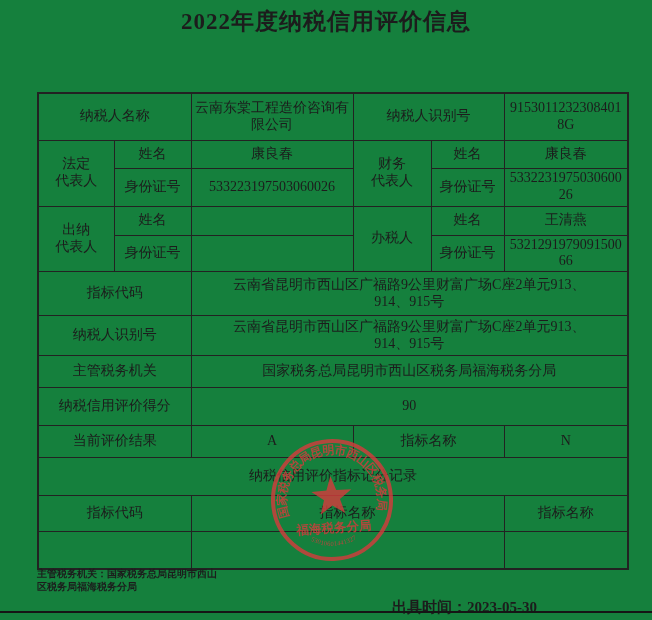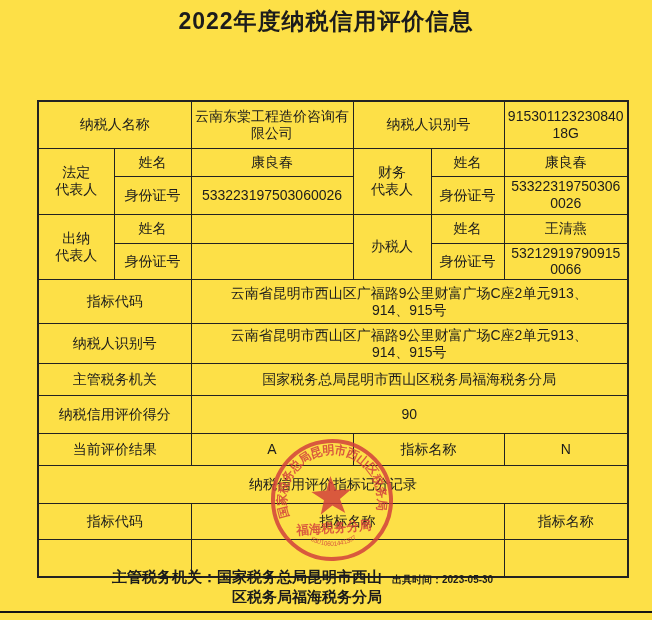--- a/index.html
+++ b/index.html
@@ -1,40 +1,40 @@
 <!DOCTYPE html>
 <html><head>
 <meta charset="utf-8">
 <style>
   * { margin:0; padding:0; box-sizing:border-box; }
   html,body { background:#ffffff; }
   .page {
-    position:relative; width:652px; height:620px; background:#fde047;
-    font-family:Liberation Sans, sans-serif; color:#1c1c1c; overflow:hidden;
+    position:relative; width:652px; height:620px; background:#15803d;
+    font-family:Liberation Serif, serif; color:#1c1c1c; overflow:hidden;
   }
   .title {
     position:absolute; top:6px; left:0; width:652px; text-align:center;
     font-size:23px; font-weight:bold; letter-spacing:1px;
   }
   table.form {
-    position:absolute; left:37px; top:100px; width:590px;
+    position:absolute; left:37px; top:92px; width:590px;
     border-collapse:collapse; table-layout:fixed;
     border:2px solid #222;
   }
   table.form td {
     border:1px solid #222; text-align:center; vertical-align:middle;
     font-size:14px; line-height:1.2; padding:1px 3px; white-space:pre-line;
   }
   td.num { word-break:break-all; font-size:13.5px; }
   .footer-left {
-    position:absolute; left:37px; top:567px; width:345px; text-align:right;
-    font-size:15px; font-weight:bold; line-height:1.3; white-space:pre-line;
+    position:absolute; left:37px; top:567px; width:345px; text-align:left;
+    font-size:10px; font-weight:bold; line-height:1.3; white-space:pre-line;
   }
   .footer-right {
-    position:absolute; left:392px; top:573px; font-size:10px; font-weight:bold;
+    position:absolute; left:392px; top:598px; font-size:15px; font-weight:bold;
   }
   .bottom-rule {
     position:absolute; left:0; top:611px; width:652px; height:2px; background:#151515;
   }
   .seal {
     position:absolute; left:267px; top:435px; width:130px; height:130px;
     opacity:0.82; transform:rotate(-4deg); pointer-events:none;
   }
 </style>
 </head>

